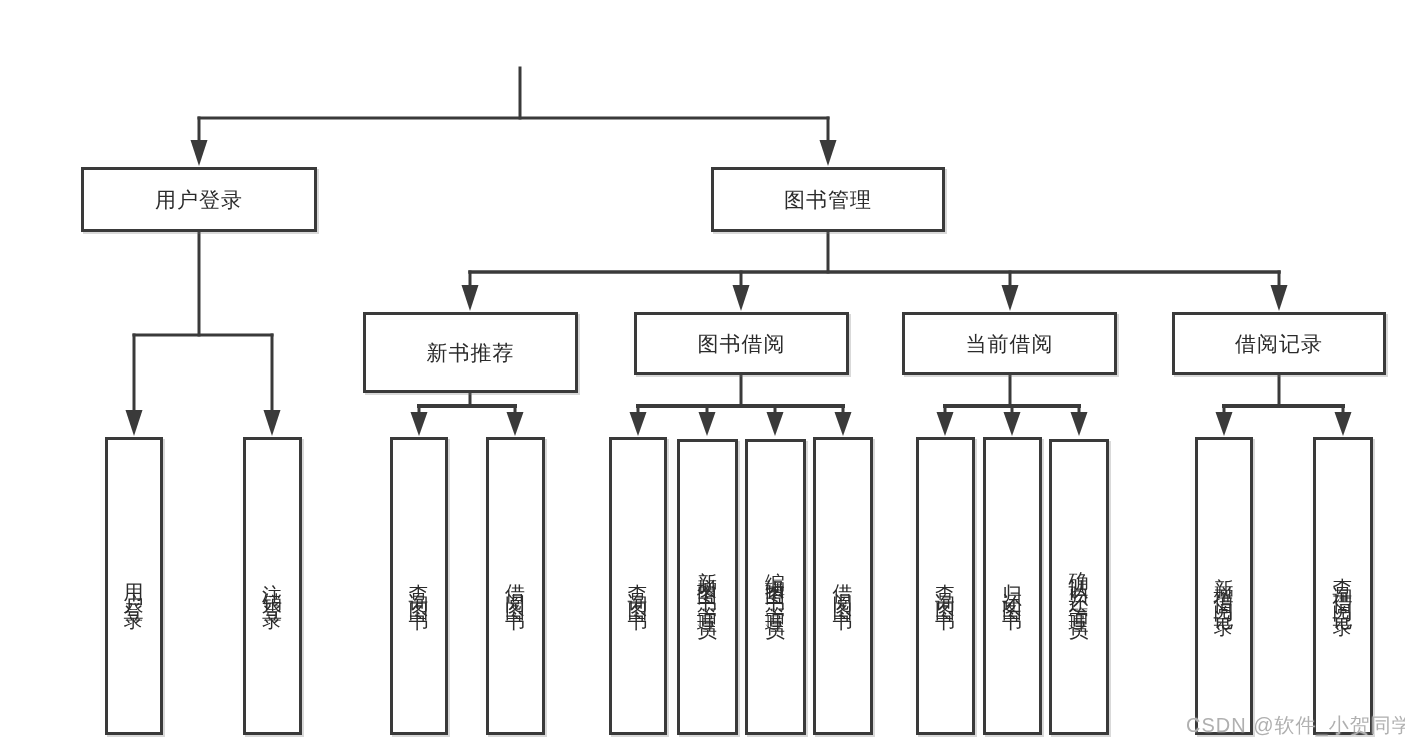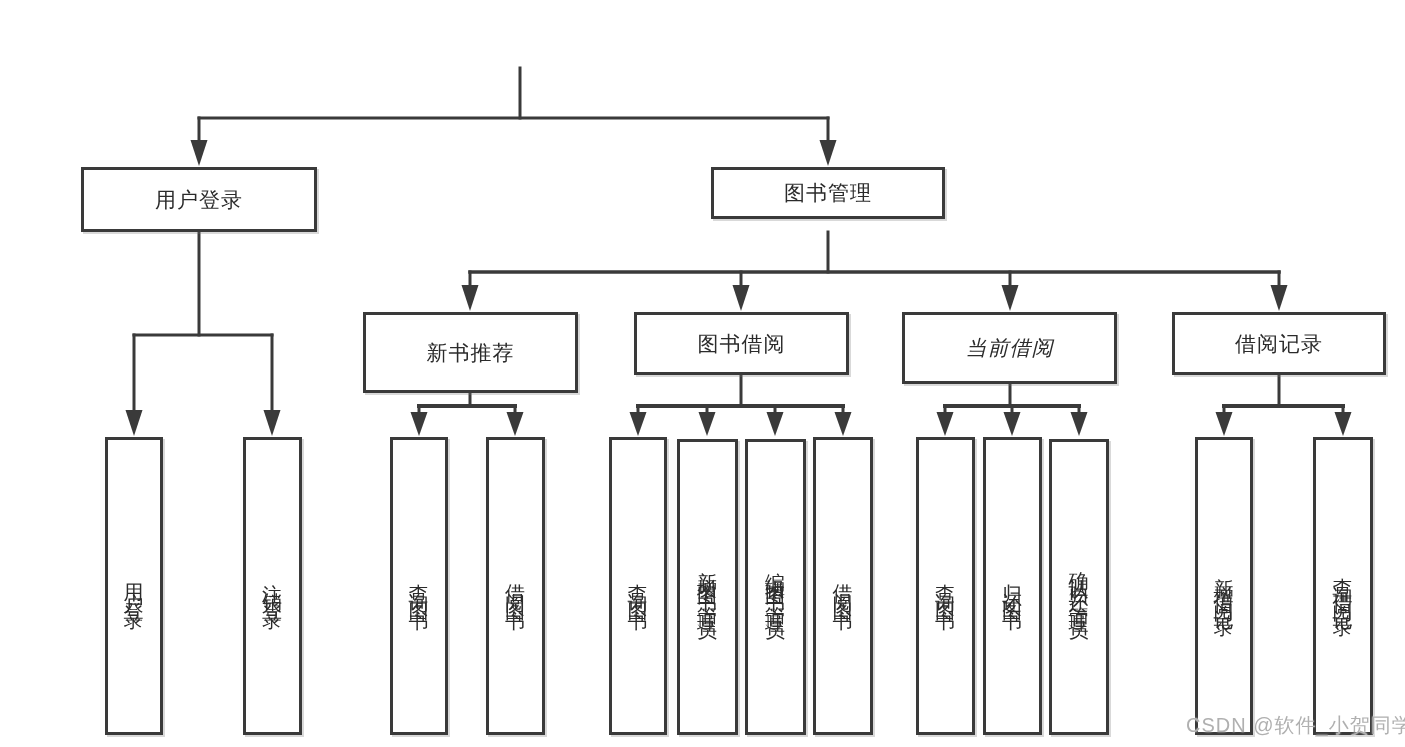--- a/index.html
+++ b/index.html
@@ -120,31 +120,31 @@
       <polygon points="1215.5,412 1232.5,412 1224,436" stroke="none"></polygon>
       <line x1="1343" y1="406" x2="1343" y2="414" fill="none"></line>
       <polygon points="1334.5,412 1351.5,412 1343,436" stroke="none"></polygon>
     </g>
   </svg>
 
 
   <div class="box" style="left:81px;top:167px;width:236px;height:65px;">
     <span>用户登录</span>
   </div>
-  <div class="box" style="left:711px;top:167px;width:234px;height:52px;">
+  <div class="box" style="left:711px;top:167px;width:234px;height:65px;">
     <span>图书管理</span>
   </div>
 
   <div class="box" style="left:363px;top:312px;width:215px;height:81px;font-family:Liberation Serif, serif;">
     <span>新书推荐</span>
   </div>
   <div class="box" style="left:634px;top:312px;width:215px;height:63px;">
     <span>图书借阅</span>
   </div>
-  <div class="box" style="left:902px;top:312px;width:215px;height:72px;font-style:italic;">
+  <div class="box" style="left:902px;top:312px;width:215px;height:63px;">
     <span>当前借阅</span>
   </div>
   <div class="box" style="left:1172px;top:312px;width:214px;height:63px;">
     <span>借阅记录</span>
   </div>
 
   <div class="box leaf" style="left:105px;top:437px;width:58px;height:298px;">
     <span class="vtext">用户登录</span>
   </div>
   <div class="box leaf" style="left:243px;top:437px;width:59px;height:298px;">

